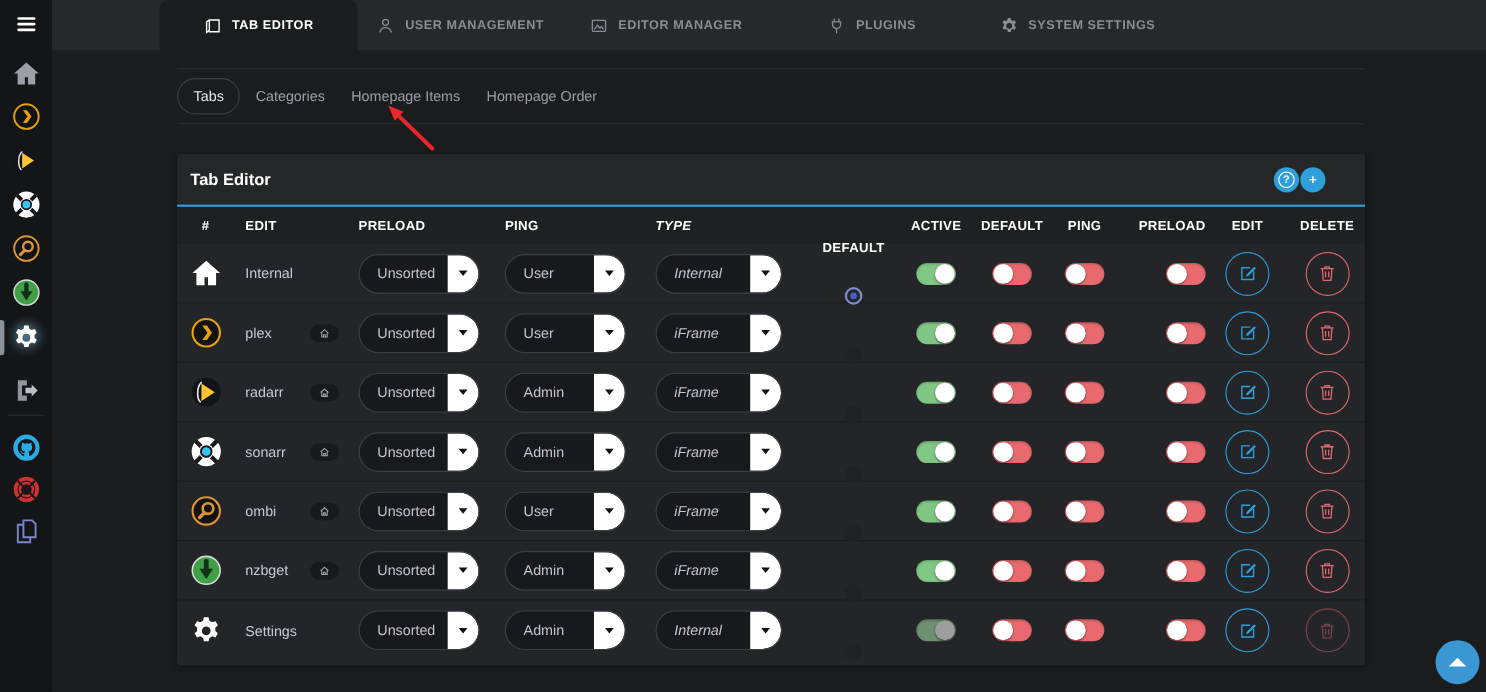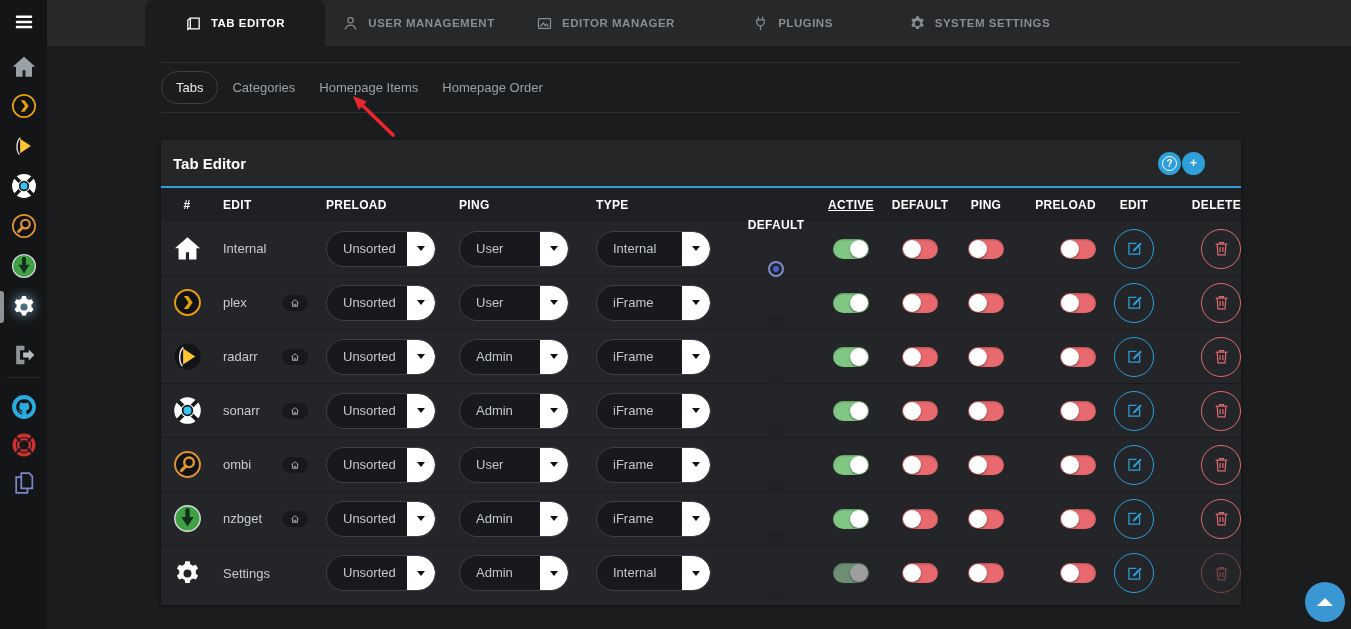--- a/index.html
+++ b/index.html
@@ -45,25 +45,25 @@
     font-size:10px; line-height:14px; text-align:center; }
 
   
   .thead { display:flex; height:36px; border-top:2px solid #2e9fd8; background:#1e2023; align-items:center; }
   .thead .cell { color:#fff; font-size:12px; font-weight:bold; letter-spacing:.3px; }
   .trow { display:flex; height:54px; align-items:center; background:#232528; border-bottom:1px solid #191b1d; }
   .trow:last-child { border-bottom:none; }
 
   .cell { display:flex; align-items:center; height:100%; }
   .c1{width:52px; justify-content:center;} .c2{width:105px; padding-left:10px;}
-  .c3{width:132px; padding-left:8px;} .c4{width:138px; padding-left:9px;} .c5{width:148px; padding-left:8px;}
-  .c6{width:80px; justify-content:center;margin-top:40px;} .c7{width:70px; justify-content:center;text-decoration:underline;}
+  .c3{width:132px; padding-left:8px;} .c4{width:138px; padding-left:9px;} .c5{width:148px; padding-left:8px;font-style:italic;}
+  .c6{width:80px; justify-content:center;margin-top:40px;} .c7{width:70px; justify-content:center;}
   .c8{width:68px; justify-content:center;} .c9{width:64px; justify-content:center;text-align:center;}
   .c10{width:78px; justify-content:flex-end;} .c11{width:76px; justify-content:center;align-items:center;}
-  .c12{width:69px; justify-content:flex-end;}
+  .c12{width:69px; justify-content:center;}
 
   .row-icon { display:flex; align-items:center; justify-content:center; color:#fff; }
   .row-icon svg { width:29px; height:29px; }
   .tab-name { color:#c7cbd0; font-size:13px; }
   .home-badge { margin-left:auto; margin-right:10px; width:26px; height:16px; border-radius:9px;
     background:#17191b; display:flex; align-items:center; justify-content:center; color:#9aa0a5; }
   .home-badge svg { width:10px; height:10px; }
 
   .sel { position:relative; width:110px; height:36px; background:#17191c; border:1px solid #3e4144;
     border-radius:18px; color:#c3c7cb; font-size:13px; line-height:34px; padding-left:16px; cursor:pointer; overflow:hidden; }

